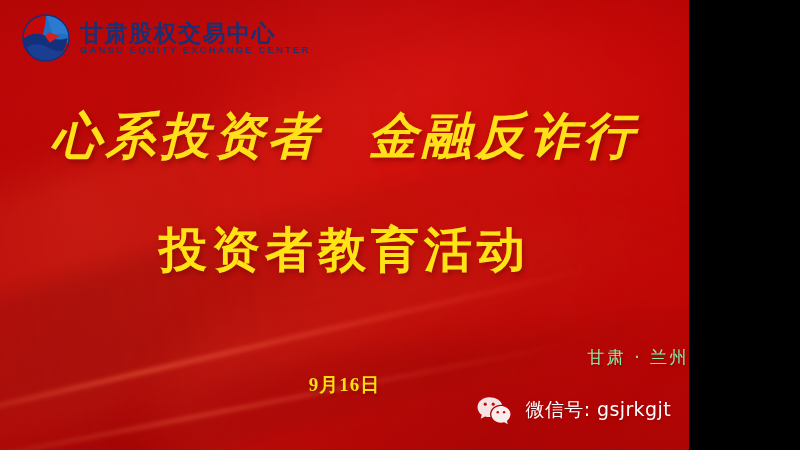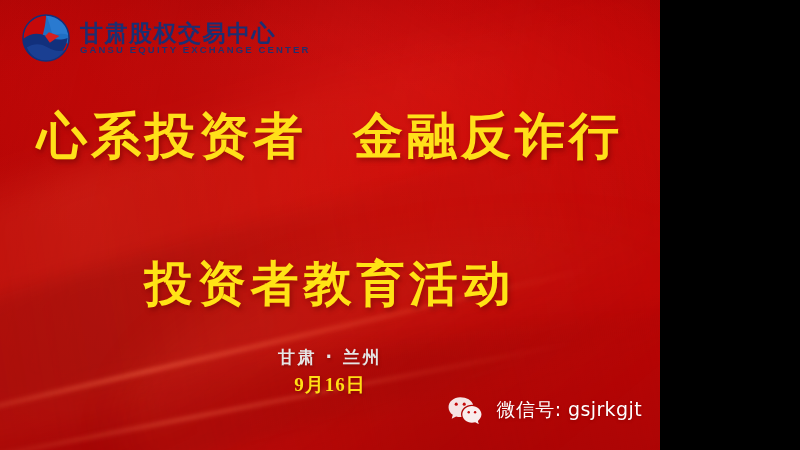--- a/index.html
+++ b/index.html
@@ -9,20 +9,21 @@
     background: #000;
   }
   .poster {
     position: relative;
     width: 660px;
     height: 450px;
     overflow: hidden;
     background: #d10c0c;
     font-family: "Liberation Sans", "DejaVu Sans", sans-serif;
     user-select: none;
+    padding-left: 29px;
   }
 
   
   .bg-base {
     position: absolute;
     inset: 0;
     background:
       radial-gradient(ellipse 70% 55% at 50% 8%, #d41010 0%, #c90707 55%, #bd0505 100%);
   }
   .bg-vignette {
@@ -145,20 +146,21 @@
   
   .headline {
     position: absolute;
     left: 0; right: 0;
     top: 106px;
     text-align: center;
     z-index: 5;
     font-family: "DejaVu Serif", "Liberation Serif", serif;
     font-size: 50px;
     font-weight: 700;
+    font-style: italic;
     color: #ffe019;
     letter-spacing: 4px;
     line-height: 1.2;
     text-shadow: 2px 3px 5px rgba(90,0,0,0.45);
     white-space: nowrap;
   }
   .headline .gap {
     display: inline-block;
     width: 46px;
   }
@@ -171,40 +173,40 @@
     text-align: center;
     z-index: 5;
     font-family: "DejaVu Sans", "Liberation Sans", sans-serif;
     font-size: 48px;
     font-weight: 700;
     color: #ffe315;
     letter-spacing: 5px;
     line-height: 1.15;
     text-shadow: 2px 3px 5px rgba(90,0,0,0.40);
     white-space: nowrap;
-    margin-top: 34px;
   }
 
   
   .meta {
     position: absolute;
     left: 0; right: 0;
     top: 345px;
     text-align: center;
     z-index: 5;
   }
   .meta-place {
     font-family: "DejaVu Sans", "Liberation Sans", sans-serif;
     font-size: 17px;
-    font-weight: 700;
-    color: #e5e5e5;
+    font-weight: 400;
+    color: #86efac;
     letter-spacing: 2.5px;
     line-height: 1.5;
     text-shadow: 1px 2px 3px rgba(90,0,0,0.40);
     white-space: nowrap;
+    text-align: right;
   }
   .meta-date {
     font-family: Liberation Serif, serif;
     font-size: 19px;
     font-weight: 700;
     color: #ffdf14;
     letter-spacing: 1px;
     line-height: 1.45;
     text-shadow: 1px 2px 3px rgba(90,0,0,0.40);
     white-space: nowrap;

